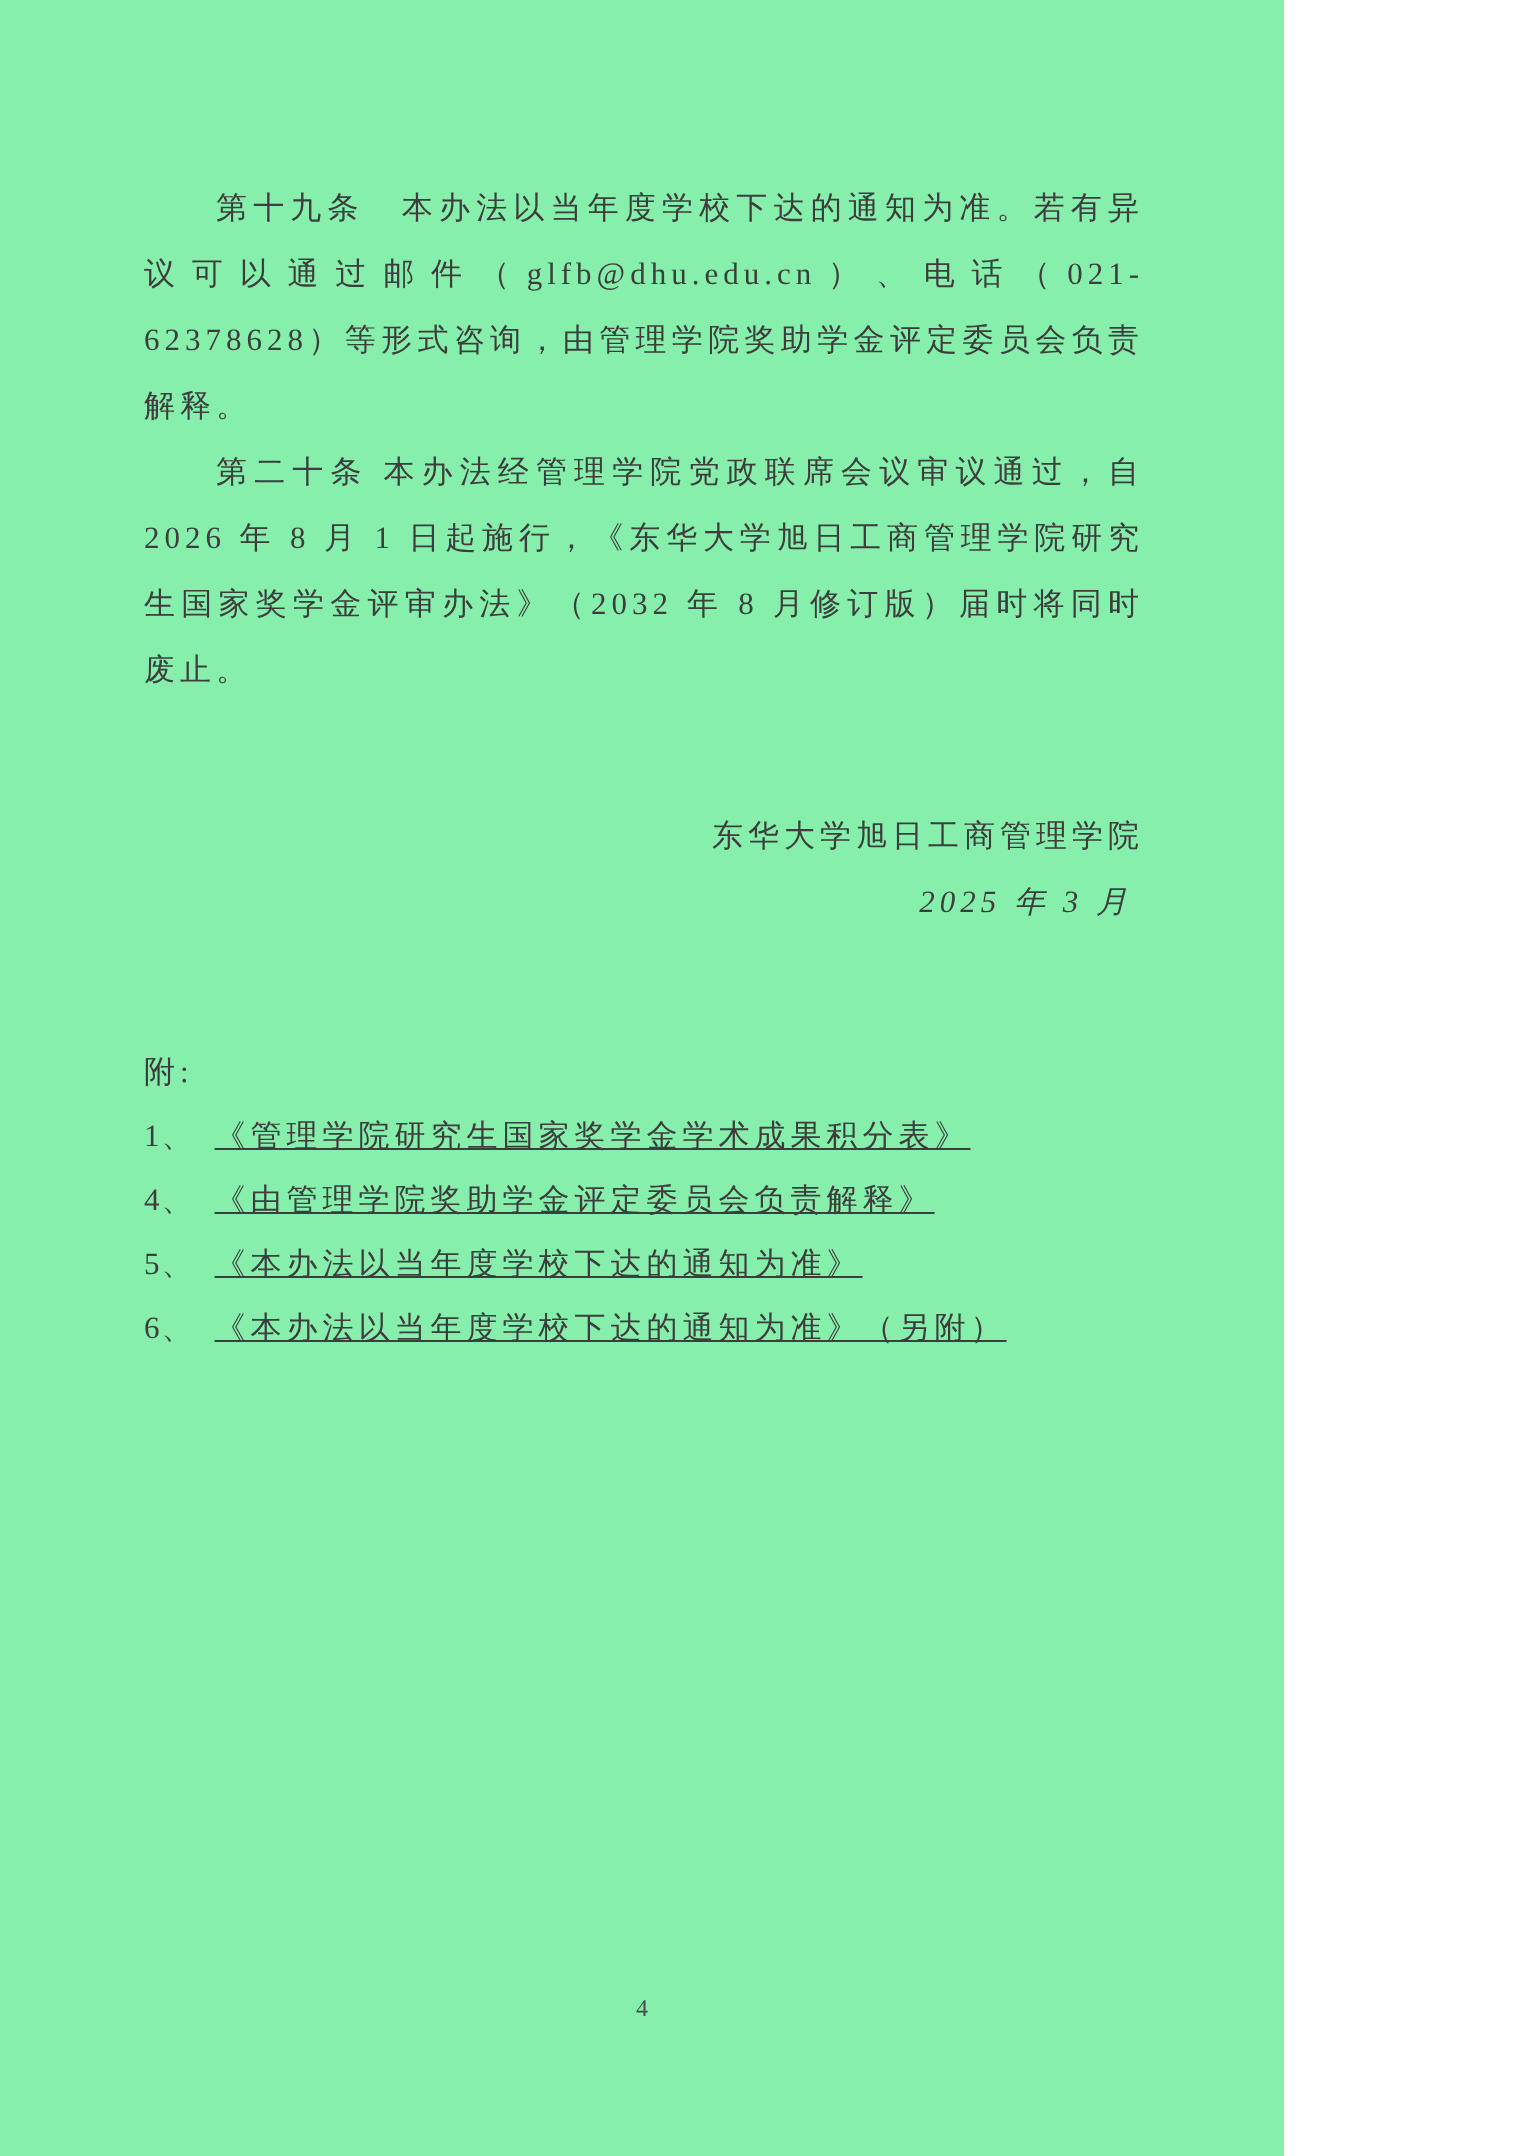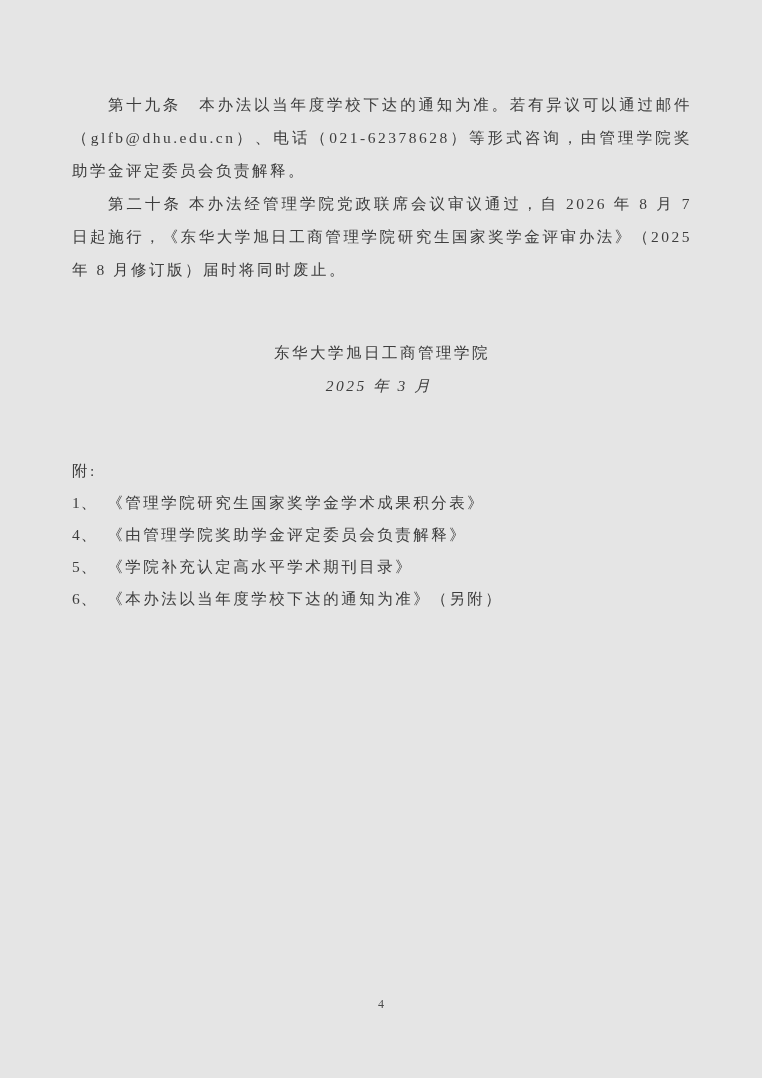--- a/index.html
+++ b/index.html
@@ -2,56 +2,57 @@
 <html><head>
 <meta charset="utf-8">
 <style>
   * { margin: 0; padding: 0; box-sizing: border-box; }
   html, body {
     background: #ffffff;
     font-family: "Liberation Serif", "DejaVu Serif", serif;
   }
   .page {
     position: relative;
-    width: 762px;
+    width: 642px;
     height: 1078px;
-    background: #e5e5e5;
+    background: #86efac;
     color: #3d3d3d;
     overflow: hidden;
   }
   .content {
     padding: 88px 70px 0 72px;
     font-size: 15.5px;
     letter-spacing: 2.5px;
   }
   .para {
     text-align: justify;
     text-justify: inter-character;
     text-align-last: left;
     text-indent: 36px;
     line-height: 33px;
   }
   .signature {
     margin-top: 50px;
-    text-align: center;
+    text-align: right;
     line-height: 33px;
   }
   .signature .sig-date {
     padding-right: 6px;
     font-style: italic;
   }
   .attachments {
     margin-top: 52px;
     line-height: 33px;
   }
   .attach-heading {
     line-height: 33px;
   }
   .attach-list {
     margin-top: 0;
+    text-decoration: underline;
   }
   .attach-item {
     line-height: 32px;
     white-space: nowrap;
   }
   .attach-item .item-number {
     display: inline-block;
     margin-right: 10px;
     letter-spacing: 1px;
   }
@@ -68,21 +69,21 @@
 </style>
 </head>
 <body>
 
 <div class="page">
 
   <div class="content">
 
     <p class="para">第十九条　本办法以当年度学校下达的通知为准。若有异议可以通过邮件（glfb@dhu.edu.cn）、电话（021-62378628）等形式咨询，由管理学院奖助学金评定委员会负责解释。</p>
 
-    <p class="para">第二十条 本办法经管理学院党政联席会议审议通过，自 2026 年 8 月 7 日起施行，《东华大学旭日工商管理学院研究生国家奖学金评审办法》（2025 年 8 月修订版）届时将同时废止。</p>
+    <p class="para">第二十条 本办法经管理学院党政联席会议审议通过，自 2026 年 8 月 1 日起施行，《东华大学旭日工商管理学院研究生国家奖学金评审办法》（2032 年 8 月修订版）届时将同时废止。</p>
 
     <div class="signature">
       <div class="sig-org">东华大学旭日工商管理学院</div>
       <div class="sig-date">2025 年 3 月</div>
     </div>
 
     <div class="attachments">
       <div class="attach-heading">附:</div>
 
       <div class="attach-list">
@@ -91,21 +92,21 @@
           <span class="item-number">1、</span><span class="item-title">《管理学院研究生国家奖学金学术成果积分表》</span>
         </div>
 
 
 
         <div class="attach-item">
           <span class="item-number">4、</span><span class="item-title">《由管理学院奖助学金评定委员会负责解释》</span>
         </div>
 
         <div class="attach-item">
-          <span class="item-number">5、</span><span class="item-title">《学院补充认定高水平学术期刊目录》</span>
+          <span class="item-number">5、</span><span class="item-title">《本办法以当年度学校下达的通知为准》</span>
         </div>
 
         <div class="attach-item">
           <span class="item-number">6、</span><span class="item-title">《本办法以当年度学校下达的通知为准》（另附）</span>
         </div>
 
       </div>
     </div>
 
   </div>

